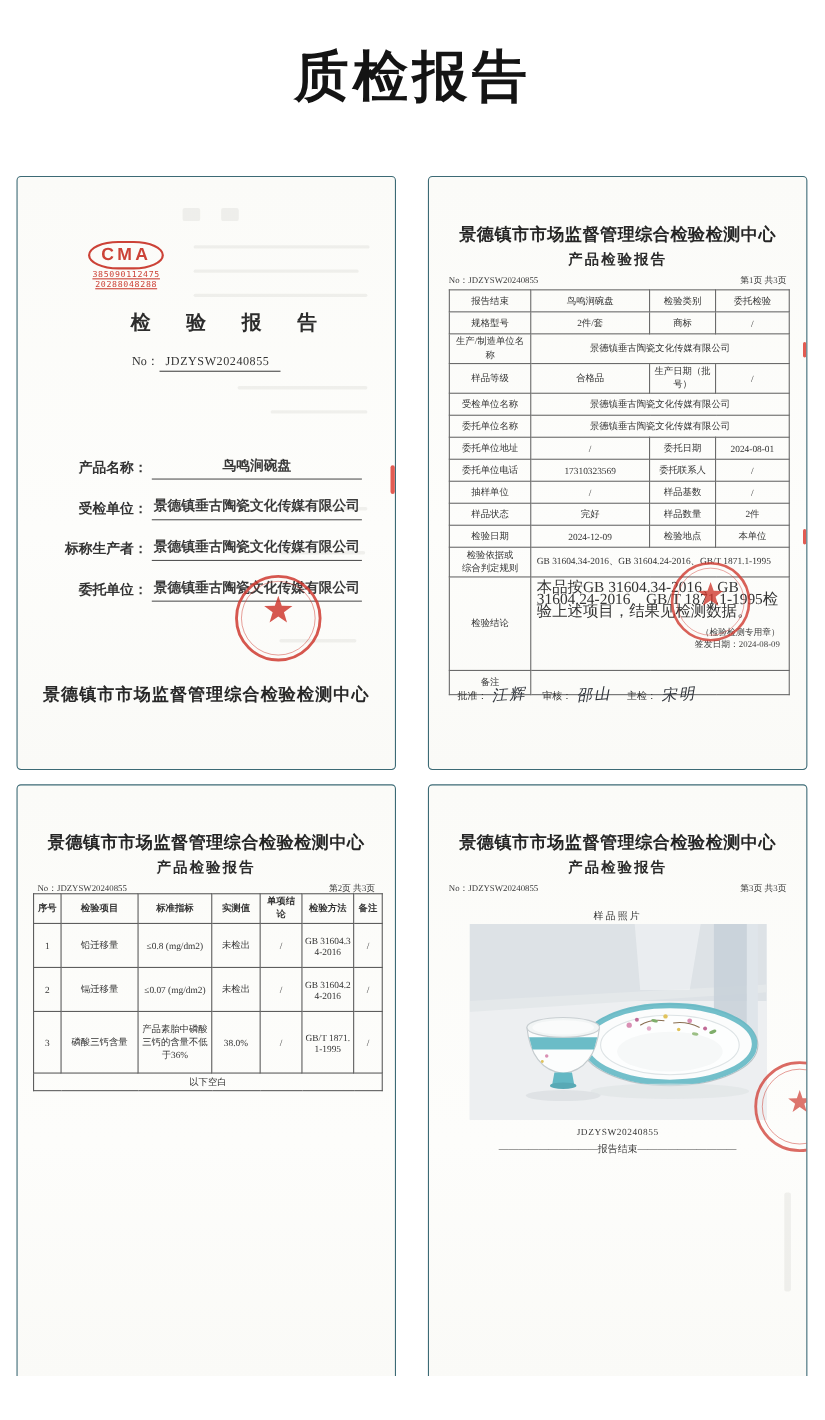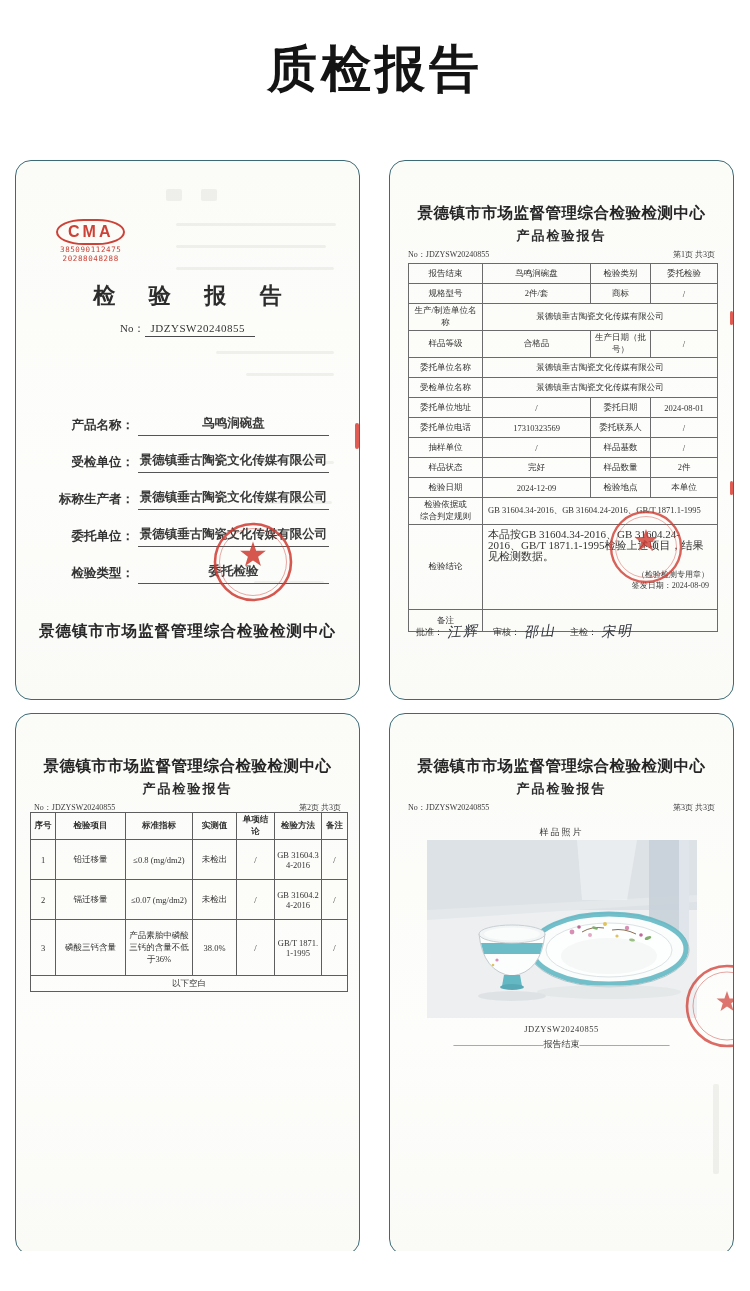--- a/index.html
+++ b/index.html
@@ -6,43 +6,43 @@
   html,body { width:750px; background:#ffffff; font-family:"Liberation Serif","DejaVu Serif",serif; }
   .page { position:relative; width:750px; height:1251px; background:#ffffff; overflow:hidden; }
 
   .page-title{
     position:absolute; top:36px; left:0; width:750px;
     text-align:center; font-family:"Liberation Sans","DejaVu Sans",sans-serif;
     font-weight:bold; font-size:50px; letter-spacing:4px; color:#141414;
   }
 
   .card{
-    position:absolute; width:345px; border:1px solid #3c6a75; border-radius:16px;
+    position:absolute; width:345px; border:1px solid #3c6a75; border-radius:4px;
     background:linear-gradient(180deg,#fbfbf8 0%, #fdfdfb 60%, #fafaf7 100%);
     overflow:hidden;
   }
   .card1{ left:15px;  top:160px; height:540px; }
   .card2{ left:389px; top:160px; height:540px; }
   .card3{ left:15px;  top:713px; height:542px; }
   .card4{ left:389px; top:713px; height:542px; }
 
   
   .bleed{ position:absolute; background:#9a9a96; opacity:0.13; border-radius:2px; }
 
   
-  .cma{ position:absolute; left:40px; top:58px; color:#cc4237; text-align:center; }
+  .cma{ position:absolute; left:64px; top:58px; color:#cc4237; text-align:center;text-decoration:underline; }
   .cma-box{
     display:inline-block; border:2px solid #cc4237; border-radius:46%/58%;
     padding:1px 10px; font-family:"Liberation Sans",sans-serif; font-weight:bold;
     font-size:16px; letter-spacing:3px; line-height:20px;
   }
   .cma-num{ font-family:"DejaVu Sans Mono",monospace; font-size:7.5px; line-height:8px; letter-spacing:0.6px; margin-top:1px; }
   .d1-title{
-    position:absolute; top:120px; left:0; width:100%; text-align:center;
-    font-size:22px; font-weight:bold; letter-spacing:14px; color:#2c2c2c; text-indent:14px;
+    position:absolute; top:120px; left:16px; width:100%; text-align:center;
+    font-size:18px; font-weight:bold; letter-spacing:14px; color:#2c2c2c; text-indent:14px;
   }
   .d1-no{ position:absolute; top:160px; left:0; width:100%; text-align:center; font-size:11px; color:#333; }
   .d1-no-val{ border-bottom:1px solid #4a4a4a; padding:0 10px 2px 6px; letter-spacing:0.5px; }
   .d1-fields{ position:absolute; left:32px; right:30px; top:238px; }
   .frow{ display:flex; align-items:flex-end; height:37px; }
   .flabel{ width:86px; text-align:right; font-size:12.5px; font-weight:bold; color:#333; padding-bottom:2px;margin-top:20px; }
   .fvalue{ flex:1; text-align:center; font-size:12.5px; font-weight:bold; color:#3a3a3a; border-bottom:1px solid #555; padding-bottom:3px; margin-left:4px; }
   .d1-footer{
     position:absolute; top:460px; left:0; width:100%; text-align:center;
     font-size:15.5px; font-weight:bold; color:#272727; letter-spacing:1px;
@@ -61,21 +61,21 @@
   
   .t1{ position:absolute; left:18px; top:102px; width:309px; border-collapse:collapse; table-layout:fixed; }
   .t1 td{ border:1px solid #6b6b6b; font-size:8.5px; color:#333; text-align:center; padding:1px 2px; overflow:hidden; }
   .t1 .c1{ width:74px; } .t1 .c2{ width:108px; } .t1 .c3{ width:60px; } .t1 .c4{ width:67px; }
   .t1 tr{ height:20px; }
   .t1 tr.r-basis{ height:26px; }
   .t1 tr.r-conc{ height:85px; }
   .t1 tr.r-rem{ height:22px; }
   .pre{ white-space:pre-line; }
   .conc-cell{ position:relative; text-align:left !important; vertical-align:top; padding:4px 5px !important; }
-  .conc-text{ font-size:11px; line-height:11px; }
+  .conc-text{ font-size:14px; line-height:11px; }
   .conc-stampnote{ position:absolute; right:8px; bottom:18px; text-align:right; font-size:8px; line-height:11px; color:#3a3a3a; }
   .signs{ position:absolute; top:462px; left:26px; right:10px; display:flex; align-items:center; }
   .sig-label{ font-size:9px; color:#333; }
   .sig-name{ font-size:14px; font-style:italic; color:#30343b; transform:rotate(-4deg); letter-spacing:2px; margin:0 14px 0 4px; }
 
   
   .t2{ position:absolute; left:14px; top:98px; width:317px; border-collapse:collapse; table-layout:fixed;padding-left:20px; }
   .t2 th,.t2 td{ border:1px solid #5e5e5e; font-size:8.5px; color:#333; text-align:center; padding:1px 2px; }
   .t2 th{ font-weight:bold; height:18px; }
   .t2 .k1{width:25px;} .t2 .k2{width:70px;} .t2 .k3{width:67px;} .t2 .k4{width:44px;}
@@ -131,24 +131,20 @@
         <span class="fvalue">景德镇垂古陶瓷文化传媒有限公司</span>
       </div>
       <div class="frow">
         <span class="flabel">标称生产者：</span>
         <span class="fvalue">景德镇垂古陶瓷文化传媒有限公司</span>
       </div>
       <div class="frow">
         <span class="flabel">委托单位：</span>
         <span class="fvalue">景德镇垂古陶瓷文化传媒有限公司</span>
       </div>
-      <div class="frow">
-        <span class="flabel">检验类型：</span>
-        <span class="fvalue">委托检验</span>
-      </div>
     </div>
 
     <svg class="stamp" style="left:196px;top:360px;" width="82" height="82" viewBox="0 0 82 82">
       <circle cx="41" cy="41" r="38" fill="none" stroke="#cf3a30" stroke-width="2.6" opacity="0.85"></circle>
       <circle cx="41" cy="41" r="33.5" fill="none" stroke="#cf3a30" stroke-width="0.8" opacity="0.55"></circle>
       <polygon transform="translate(41,34) scale(1.35)" opacity="0.85" fill="#cf3a30" points="0,-10 2.35,-3.24 9.51,-3.09 3.8,1.24 5.88,8.09 0,4 -5.88,8.09 -3.8,1.24 -9.51,-3.09 -2.35,-3.24"></polygon>
     </svg>
 
     <div class="d1-footer">景德镇市市场监督管理综合检验检测中心</div>
     <div class="redmark" style="right:0px;top:262px;width:4px;height:26px;"></div>
@@ -180,25 +176,25 @@
         <td>生产/制造单位名称</td>
         <td colspan="3">景德镇垂古陶瓷文化传媒有限公司</td>
       </tr>
       <tr>
         <td>样品等级</td>
         <td>合格品</td>
         <td>生产日期（批号）</td>
         <td>/</td>
       </tr>
       <tr>
+        <td>受检单位名称</td>
+        <td colspan="3">景德镇垂古陶瓷文化传媒有限公司</td>
+      </tr>
+      <tr>
         <td>委托单位名称</td>
-        <td colspan="3">景德镇垂古陶瓷文化传媒有限公司</td>
-      </tr>
-      <tr>
-        <td>受检单位名称</td>
         <td colspan="3">景德镇垂古陶瓷文化传媒有限公司</td>
       </tr>
       <tr>
         <td>委托单位地址</td>
         <td>/</td>
         <td>委托日期</td>
         <td>2024-08-01</td>
       </tr>
       <tr>
         <td>委托单位电话</td>

